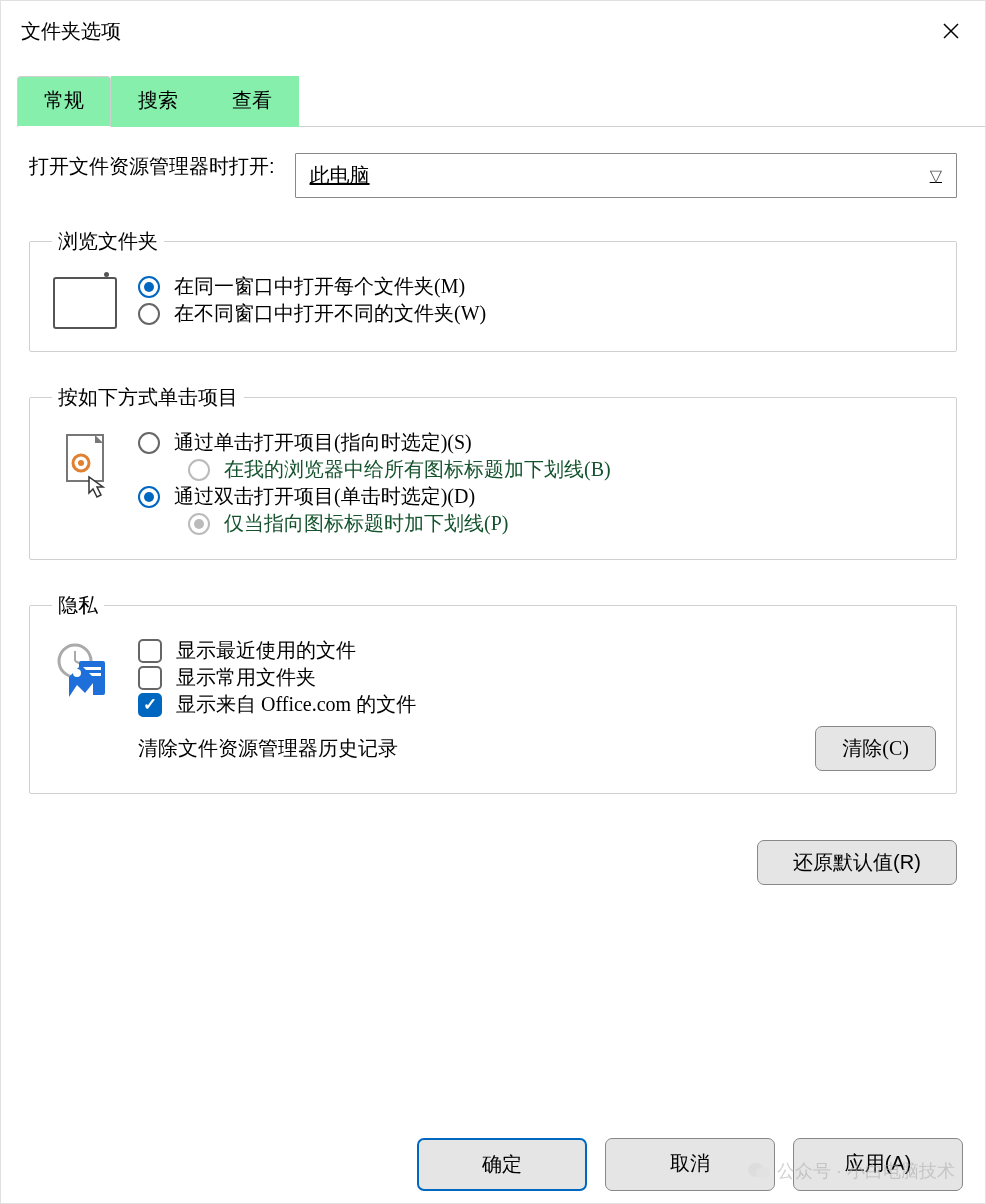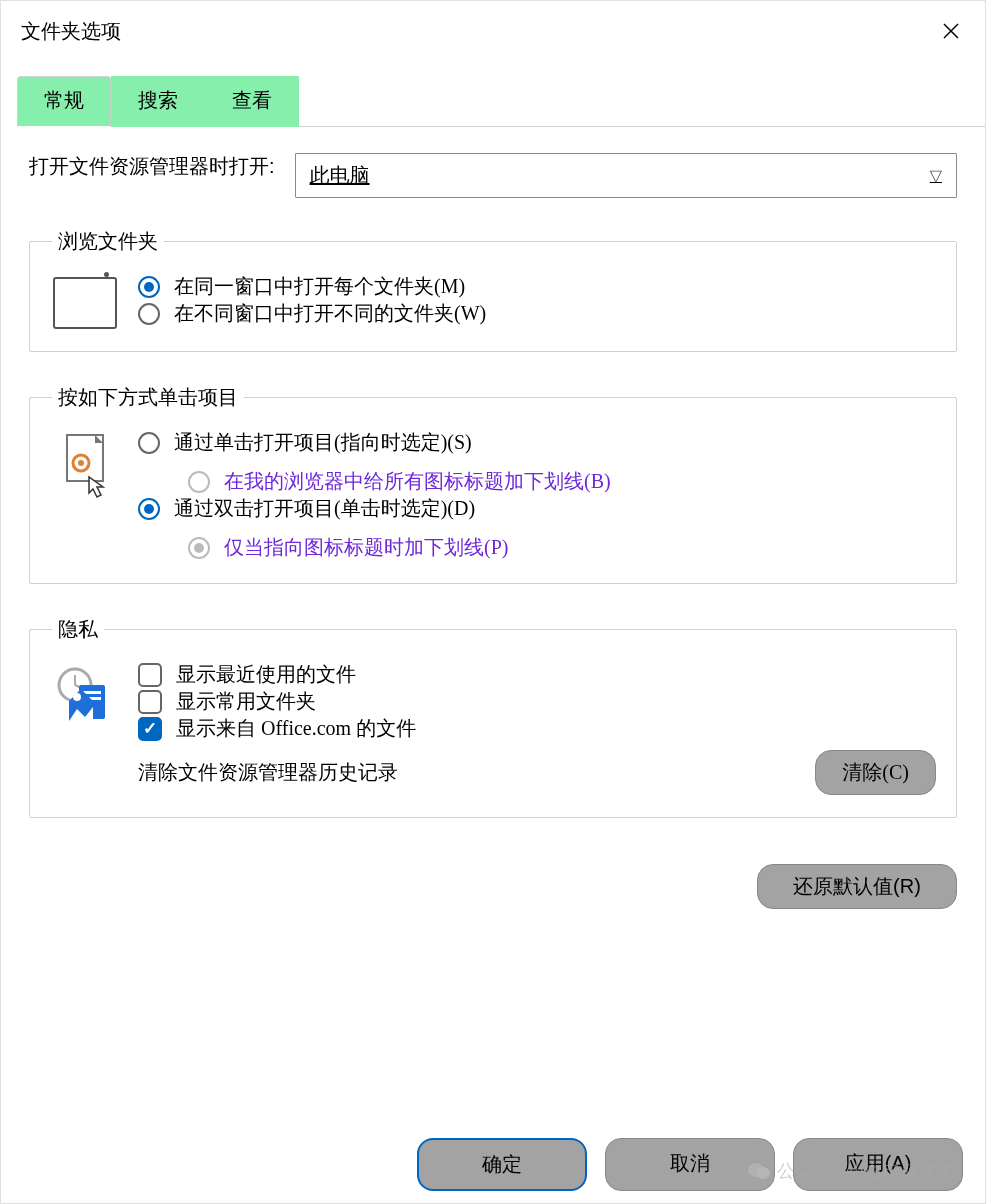--- a/index.html
+++ b/index.html
@@ -99,21 +99,21 @@
     display: flex;
     flex-direction: column;
     font-family: Liberation Serif, serif;
   }
   .opt {
     display: flex;
     align-items: center;
     gap: 14px;
     font-size: 20px;
   }
-  .opt.disabled { color: #6d28d9; margin-top: 12px; }
+  .opt.disabled { color: #14532d; }
   .opt.sub { margin-left: 50px; }
   .radio {
     width: 22px; height: 22px;
     border: 2px solid #666;
     border-radius: 50%;
     flex-shrink: 0;
     display: flex; align-items: center; justify-content: center;
   }
   .radio.checked { border-color: #0067c0; }
   .radio.checked::after {
@@ -146,24 +146,24 @@
   }
   .clear-row {
     display: flex;
     align-items: center;
     justify-content: space-between;
     margin-top: 8px;
     margin-left: 0px;
   }
   .btn {
     border: 1px solid #888;
-    border-radius: 16px;
+    border-radius: 7px;
     padding: 8px 26px;
     font-size: 20px;
-    background: #a3a3a3;
+    background: #e5e5e5;
     min-width: 120px;
     text-align: center;
   }
   .restore-row {
     display: flex;
     justify-content: flex-end;
     margin-top: 4px;
     margin-bottom: 10px;
     padding-right: 28px;
   }

